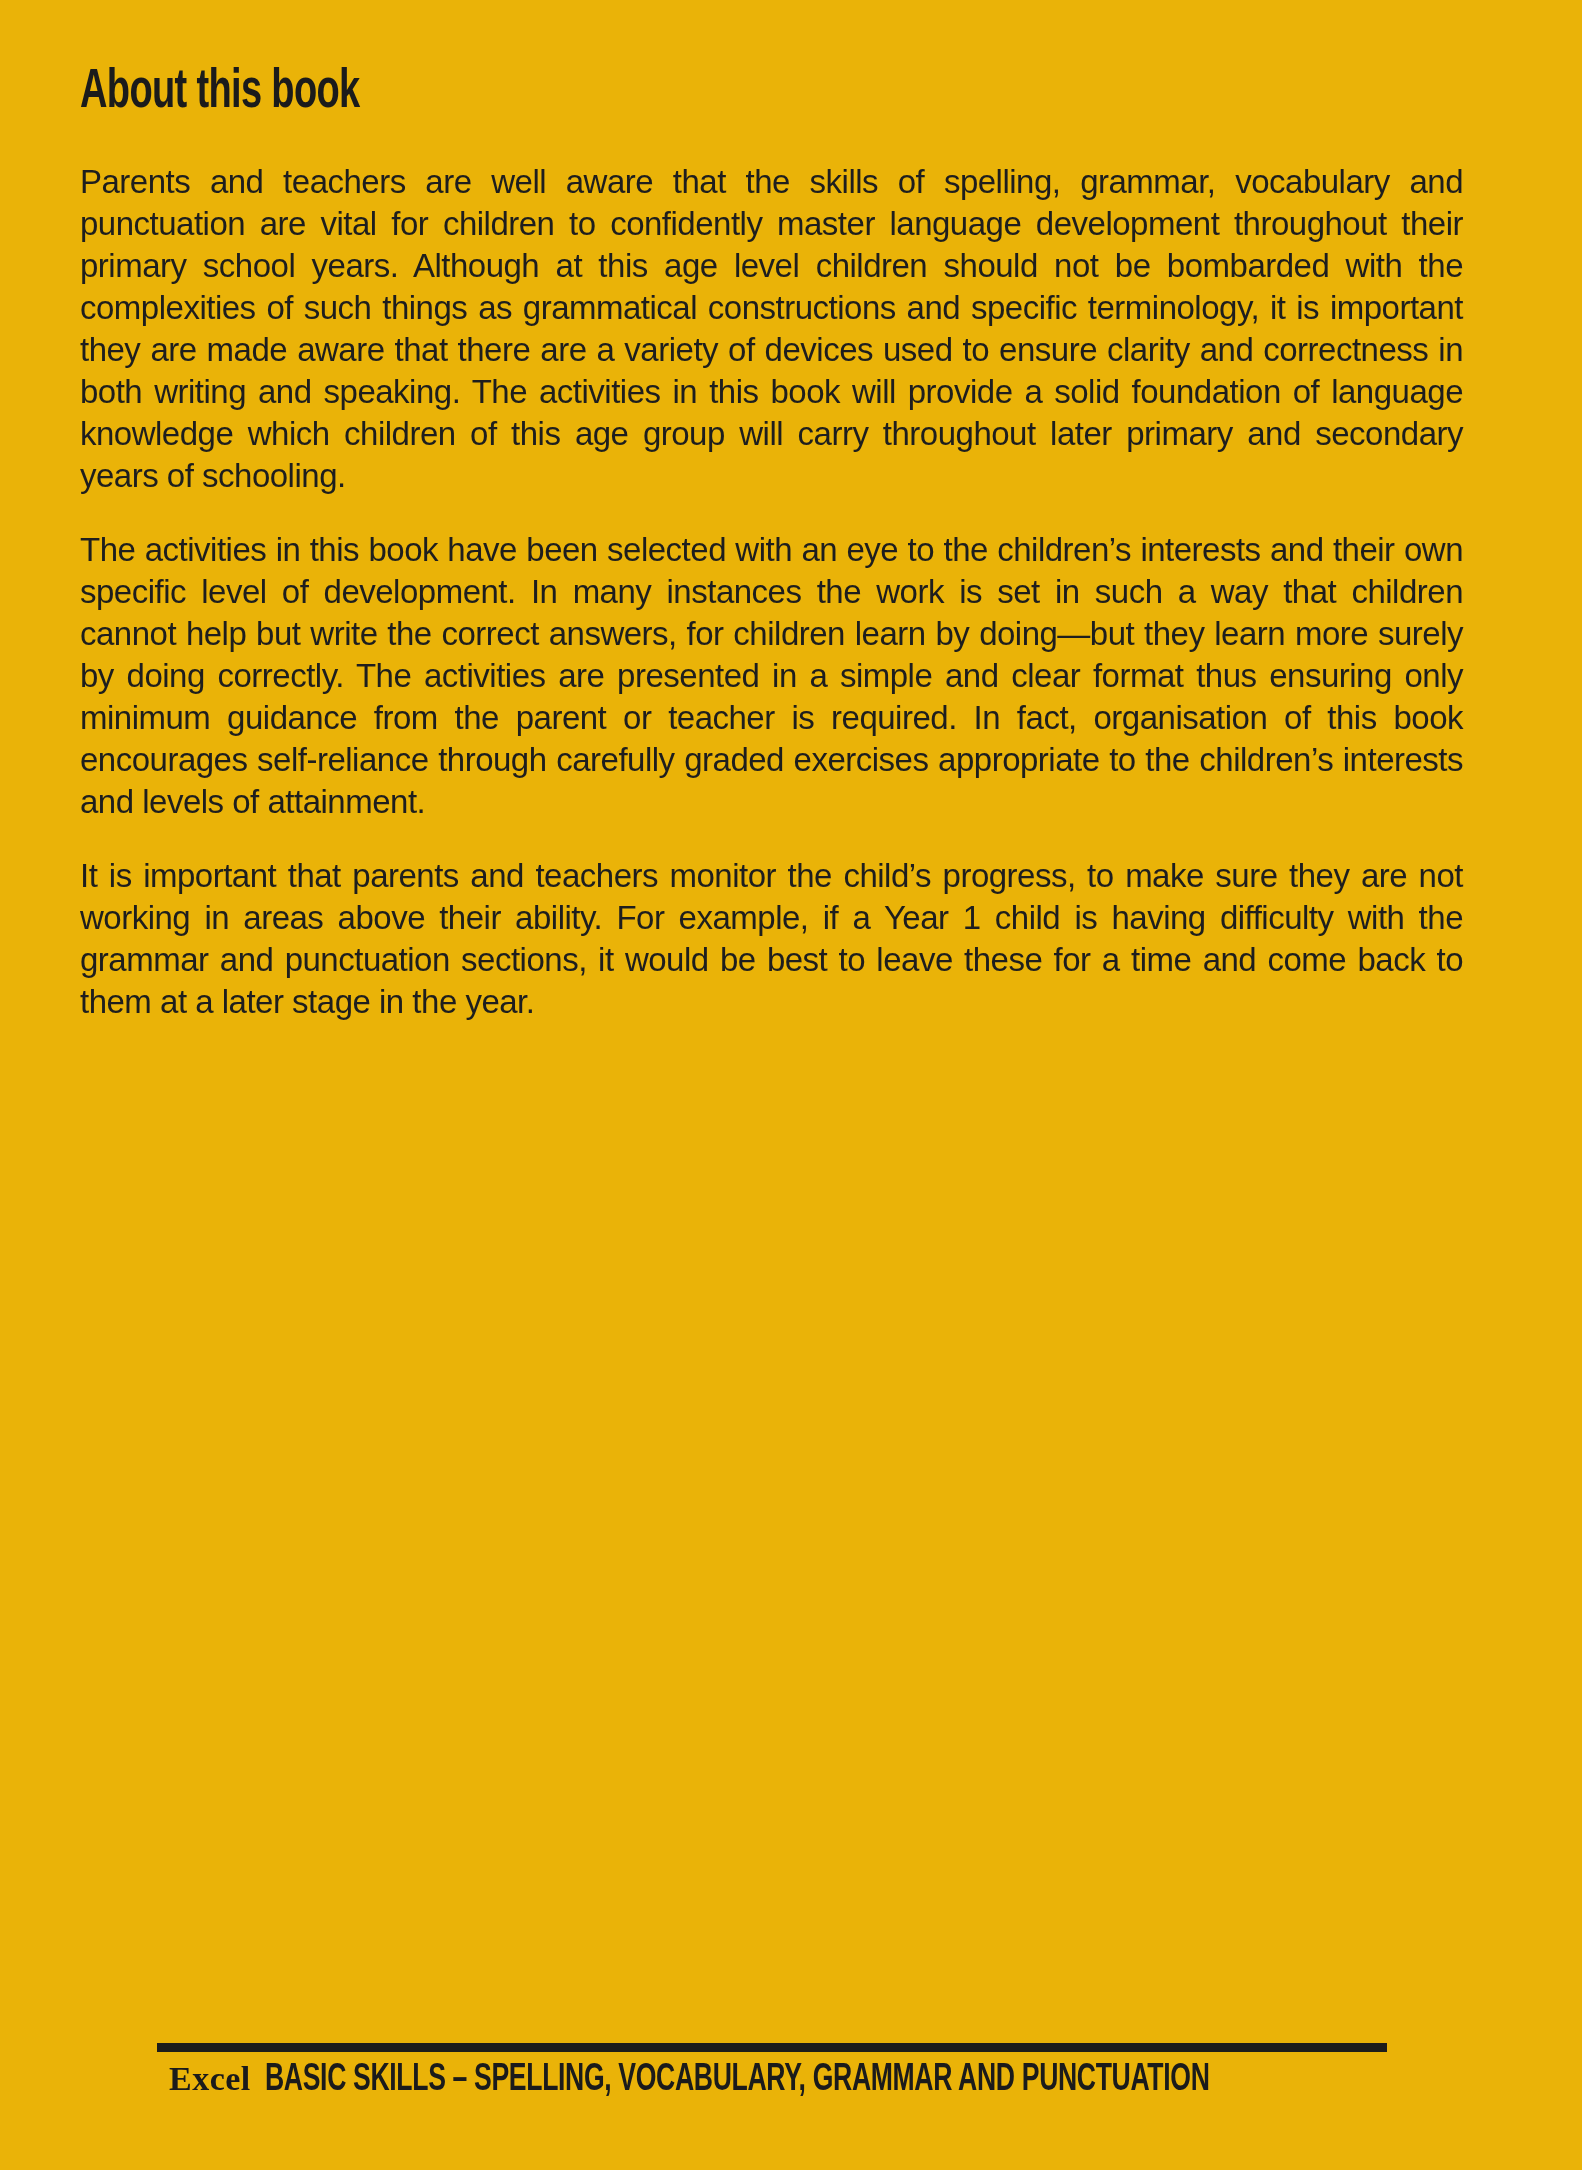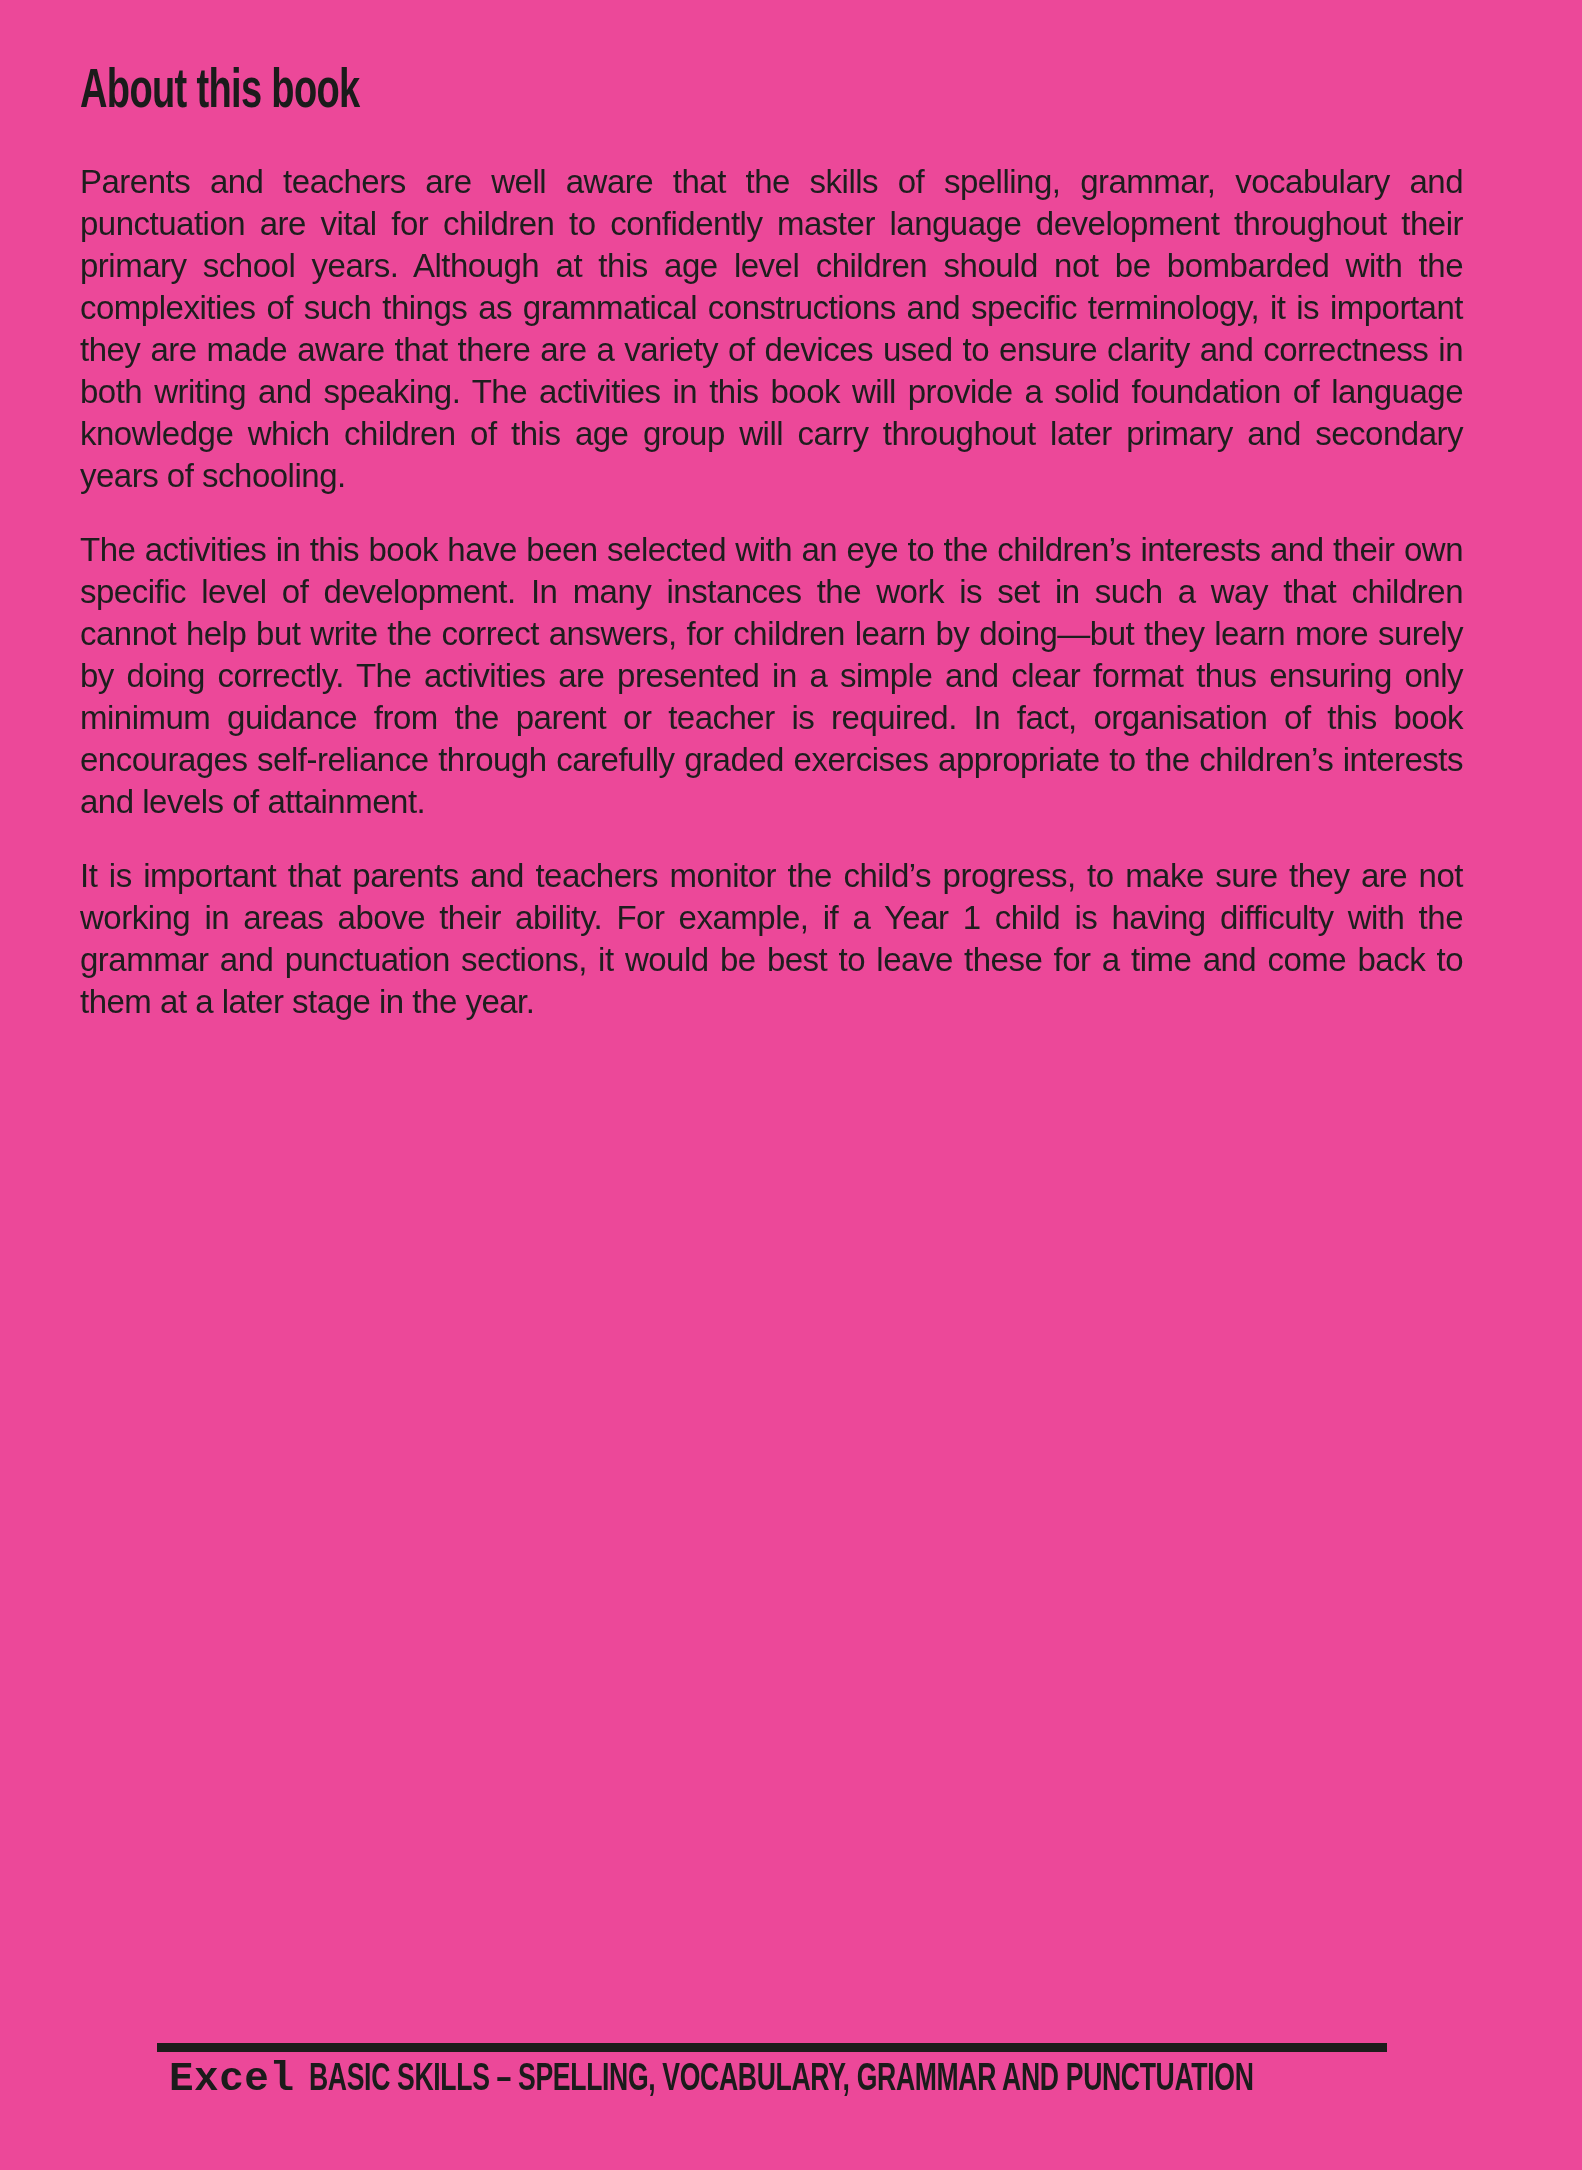--- a/index.html
+++ b/index.html
@@ -4,21 +4,21 @@
 <style>
   html, body {
     margin: 0;
     padding: 0;
     background: #e8e8e8;
   }
   .page {
     position: relative;
     width: 1582px;
     height: 2170px;
-    background: #ec4899;
+    background: #eab308;
     overflow: hidden;
     font-family: "Liberation Sans", sans-serif;
     color: #1e1e1e;
   }
   .page-title {
     position: absolute;
     left: 80px;
     top: 60px;
     margin: 0;
     font-family: "Liberation Sans", sans-serif;
@@ -68,23 +68,23 @@
     justify-content: space-between;
     align-items: baseline;
     color: #1b1b1b;
   }
   .footer-left {
     display: flex;
     align-items: baseline;
     white-space: nowrap;
   }
   .footer-brand {
-    font-family: Liberation Mono, monospace;
+    font-family: Liberation Serif, serif;
     font-weight: bold;
-    font-size: 41px;
+    font-size: 34px;
     line-height: 1.1;
     letter-spacing: 0.5px;
   }
   .footer-series-title {
     display: inline-block;
     margin-left: 14px;
     font-family: "Liberation Sans", sans-serif;
     font-weight: bold;
     font-size: 38px;
     line-height: 1.1;

